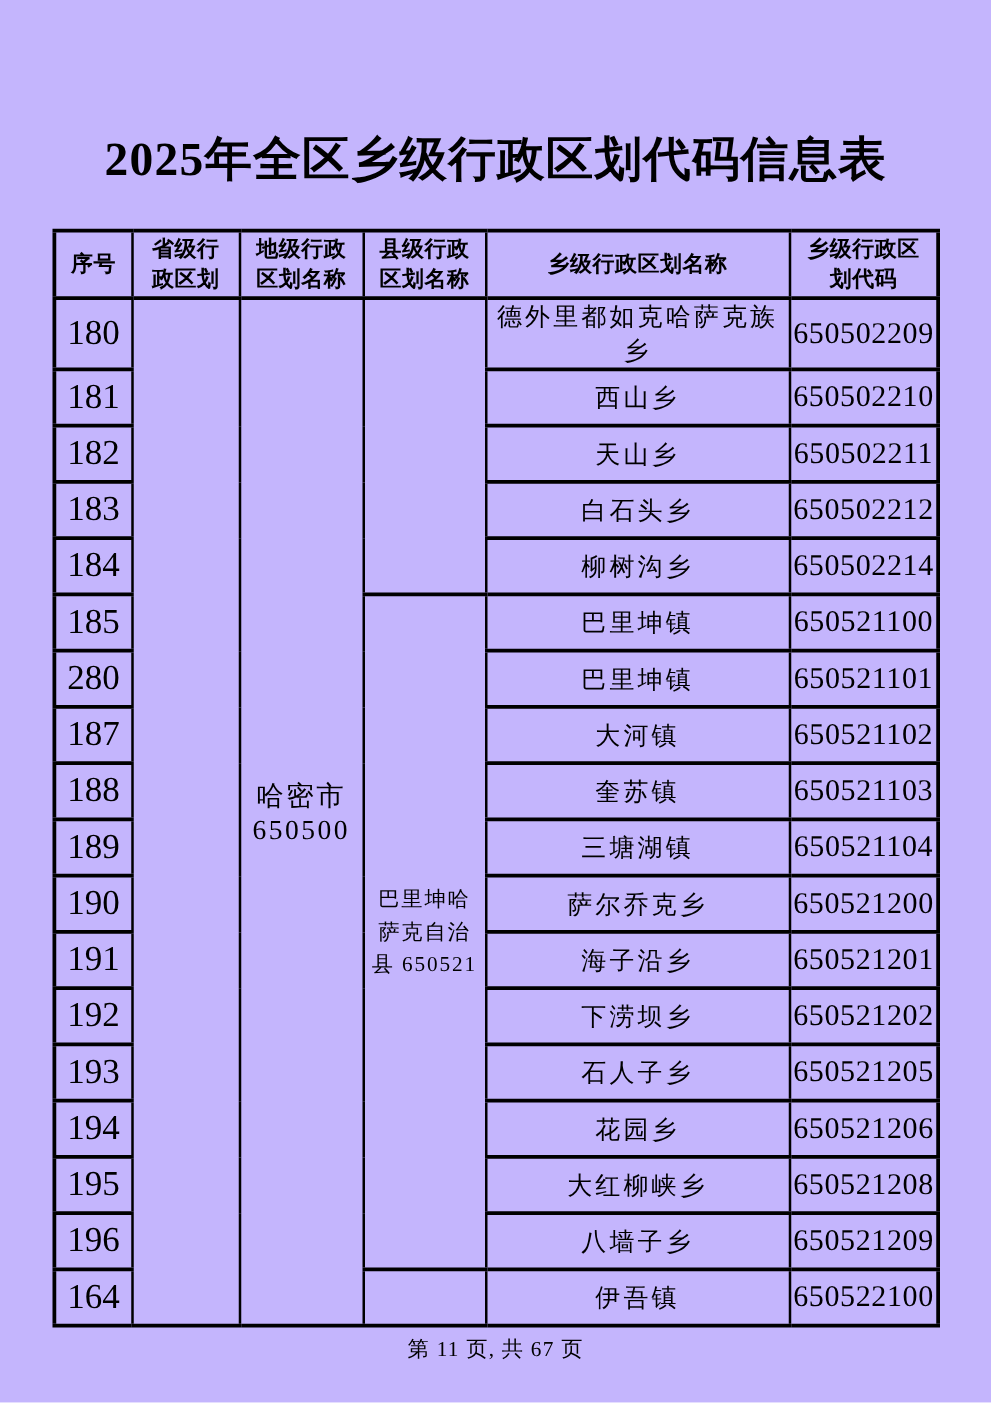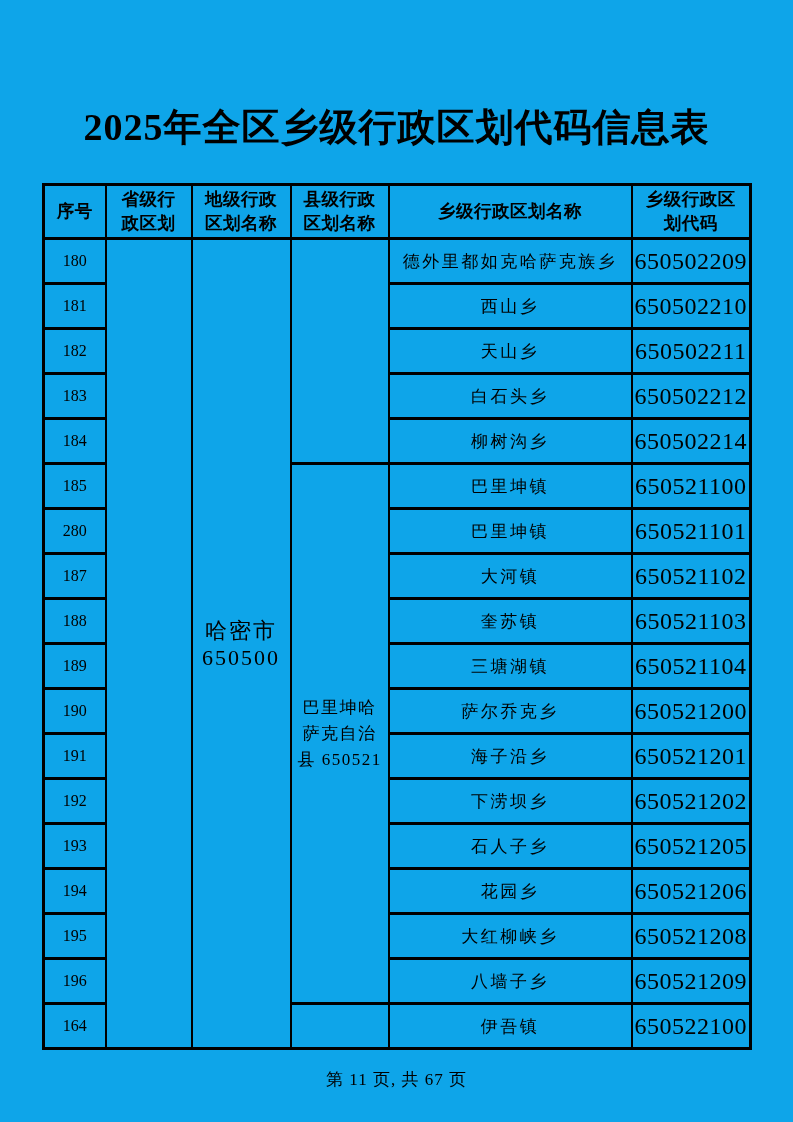--- a/index.html
+++ b/index.html
@@ -4,21 +4,21 @@
 <style>
   html, body {
     margin: 0;
     padding: 0;
     background: #ffffff;
   }
   .page {
     position: relative;
     width: 793px;
     height: 1122px;
-    background: #0ea5e9;
+    background: #c4b5fd;
     color: #000000;
     font-family: "Liberation Serif", serif;
     overflow: hidden;
   }
   .title {
     position: absolute;
     top: 102px;
     left: 0;
     width: 100%;
     text-align: center;
@@ -52,24 +52,24 @@
   .division-table th {
     font-family: "Liberation Sans", sans-serif;
     font-weight: bold;
     font-size: 17.5px;
     line-height: 1.32;
     white-space: pre-line;
     letter-spacing: 0.5px;
   }
   .c-seq {
     font-family: "Liberation Serif", serif;
-    font-size: 16px;
+    font-size: 28px;
   }
   .c-name {
-    font-size: 17px;
+    font-size: 20px;
     letter-spacing: 2.5px;
   }
   .c-code {
     font-family: "Liberation Serif", serif;
     font-size: 24px;
     letter-spacing: 0.5px;
   }
   .c-prefecture {
     vertical-align: top;
     padding-top: 58px;

